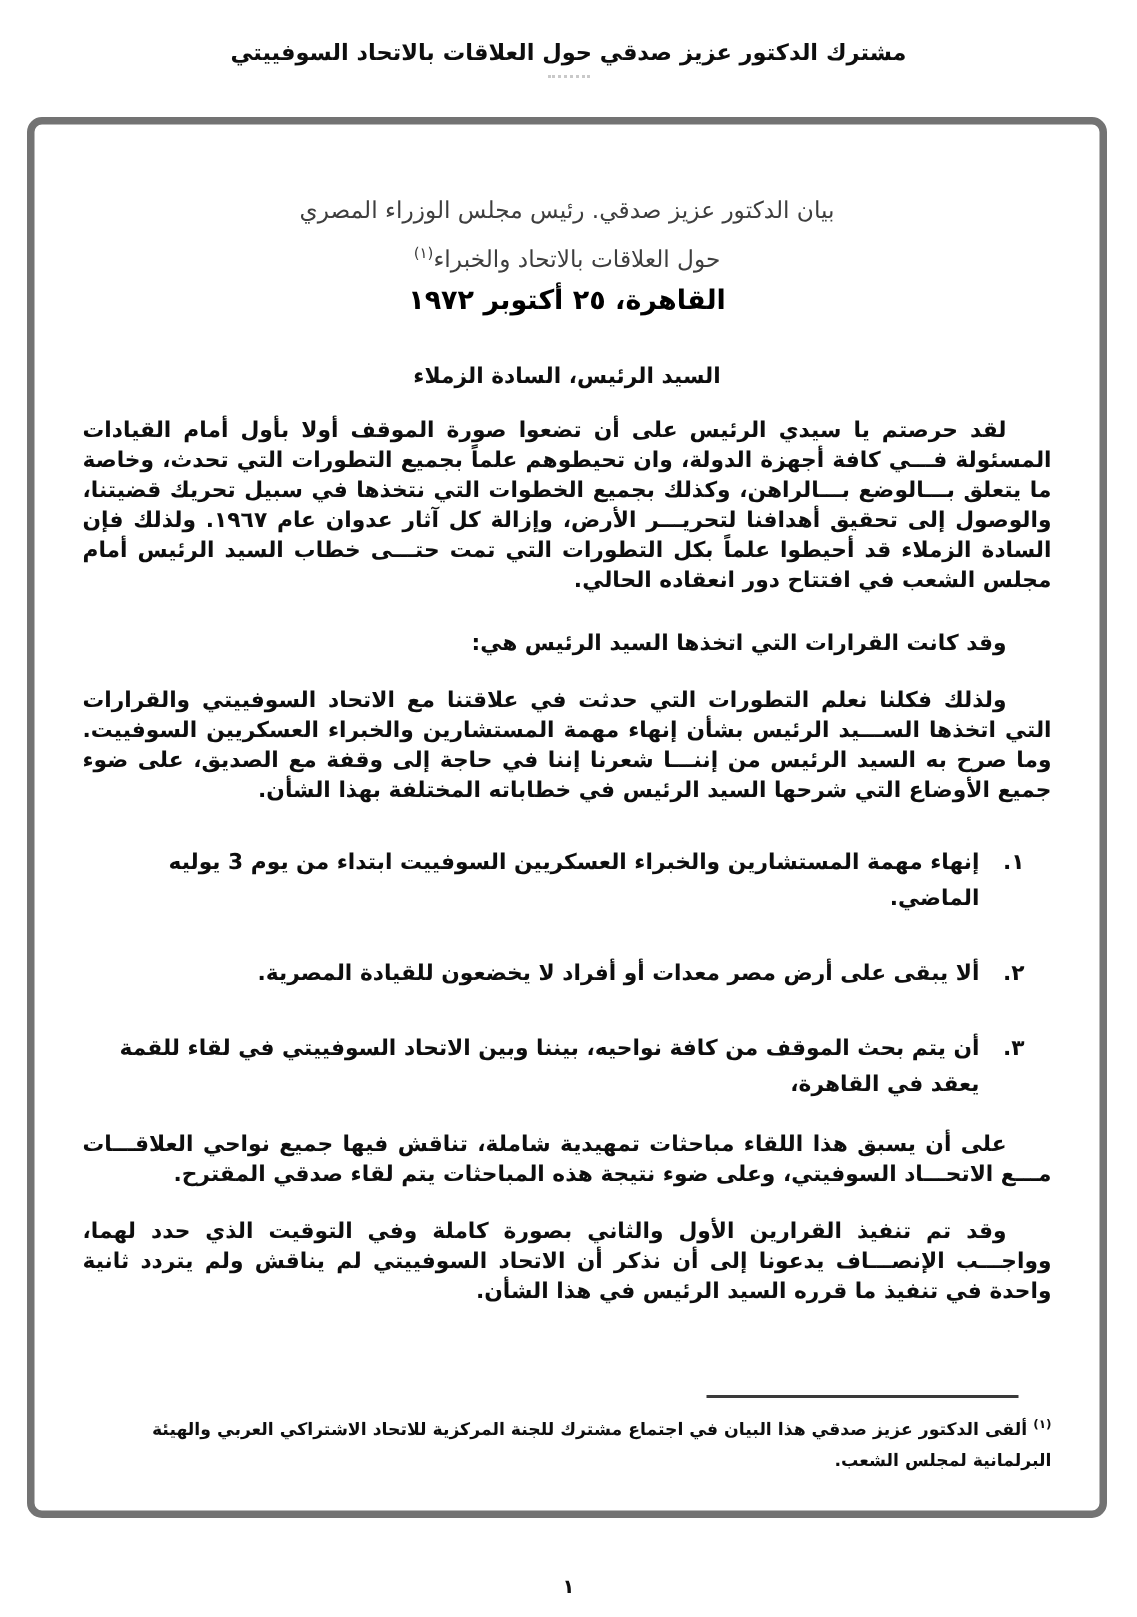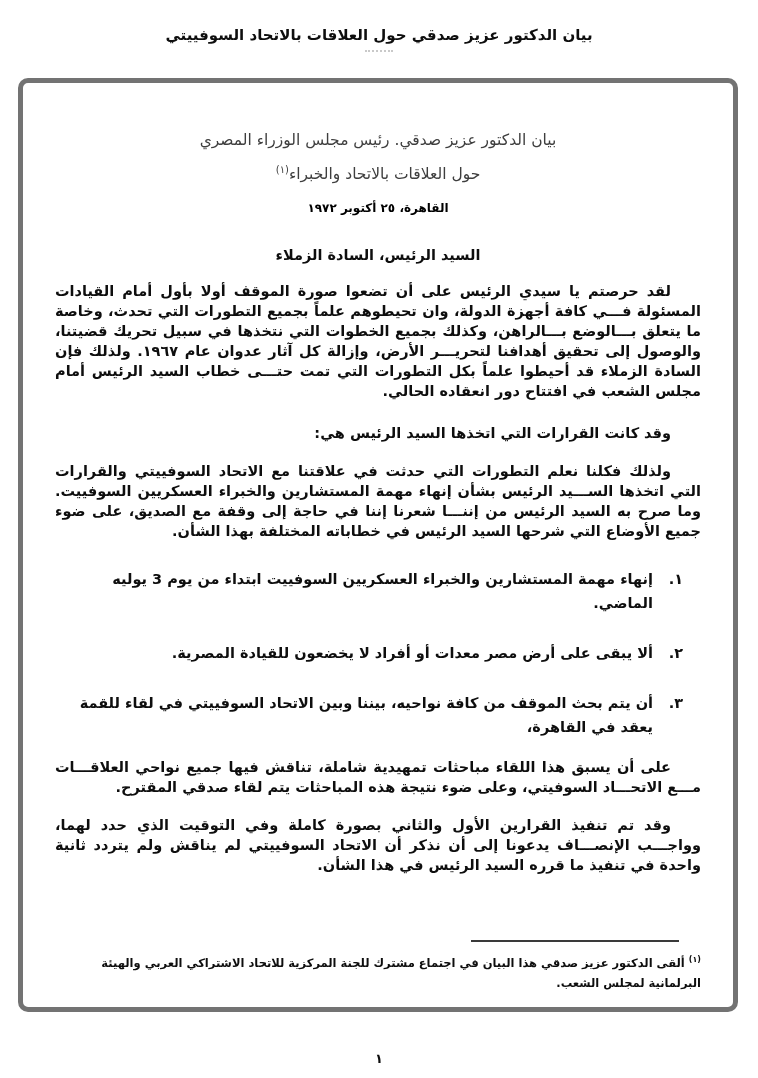--- a/index.html
+++ b/index.html
@@ -50,24 +50,24 @@
     font-weight: normal;
     color: #3e3e3e;
     letter-spacing: 1px;
     line-height: 30px;
   }
   .hdr-scan-line sup {
     font-size: 10px;
     color: #3e3e3e;
   }
   .hdr-date {
-    font-size: 12px;
+    font-size: 18px;
     font-weight: bold;
     color: #000;
-    margin-top: 12px;
+    margin-top: 2px;
     letter-spacing: 2px;
   }
   .hdr-source {
     font-size: 12.5px;
     font-weight: bold;
     margin-top: 28px;
   }
   .salutation {
     font-size: 14.5px;
     font-weight: bold;
@@ -97,21 +97,21 @@
   }
   .list-item .num {
     width: 30px;
     flex: 0 0 30px;
   }
   .list-item .txt {
     flex: 1;
   }
   .footnote-area {
     position: absolute;
-    bottom: 14px;
+    bottom: 24px;
     left: 32px;
     right: 32px;
   }
   .footnote-rule {
     width: 208px;
     border-top: 2px solid #3a3a3a;
     margin-left: auto;
     margin-right: 22px;
   }
   .footnote-text {
@@ -132,21 +132,21 @@
     text-align: center;
     font-size: 13px;
     font-weight: bold;
   }
 </style>
 </head>
 <body>
 
 <div class="page">
 
-  <div class="doc-title">بيان الدكتور عزيز صدقي حول العلاقات بالاتحاد السوفييتي</div>
+  <div class="doc-title">مشترك الدكتور عزيز صدقي حول العلاقات بالاتحاد السوفييتي</div>
   <div class="scan-artifact"></div>
 
   <div class="green-box">
 
     <div class="hdr">
       <div class="hdr-scan-line">بيان الدكتور عزيز صدقي. رئيس مجلس الوزراء المصري</div>
       <div class="hdr-scan-line"><span>حول العلاقات بالاتحاد والخبراء</span><sup>(١)</sup></div>
       <div class="hdr-date">القاهرة، ٢٥ أكتوبر ١٩٧٢</div>
     </div>
 

